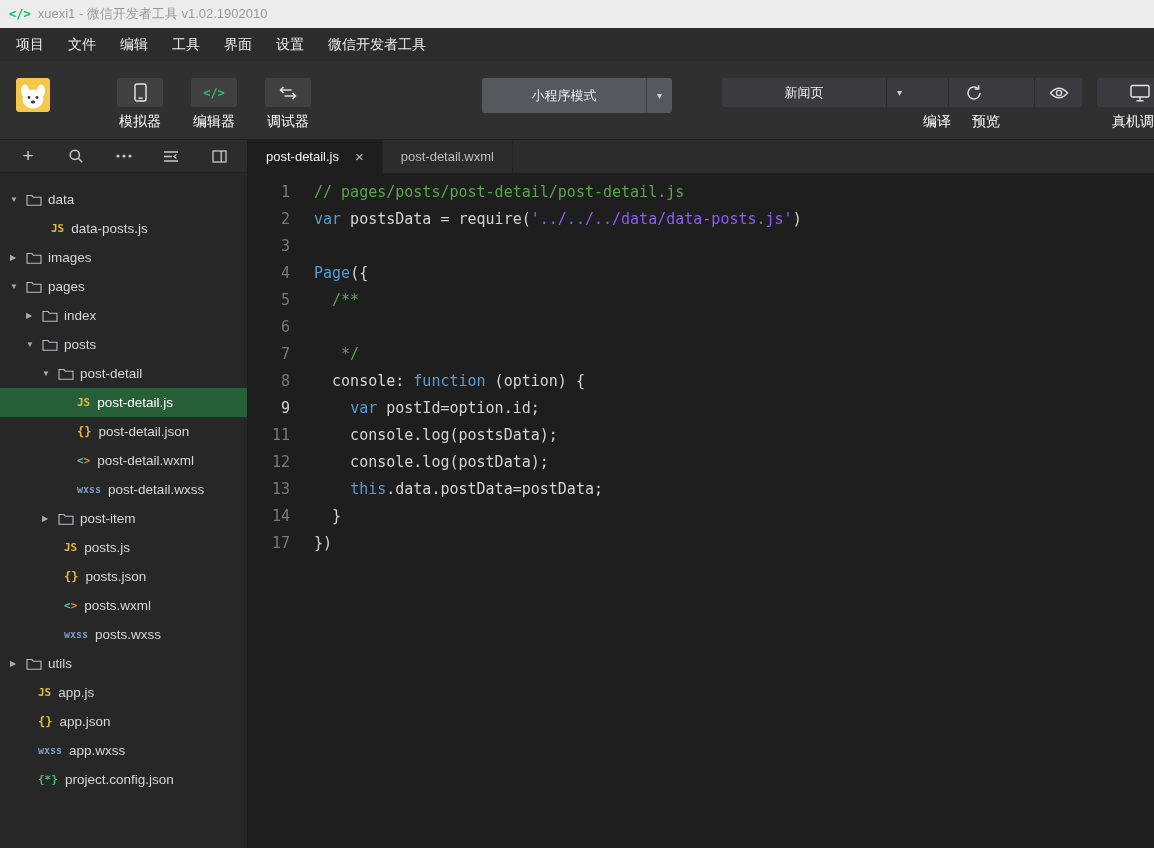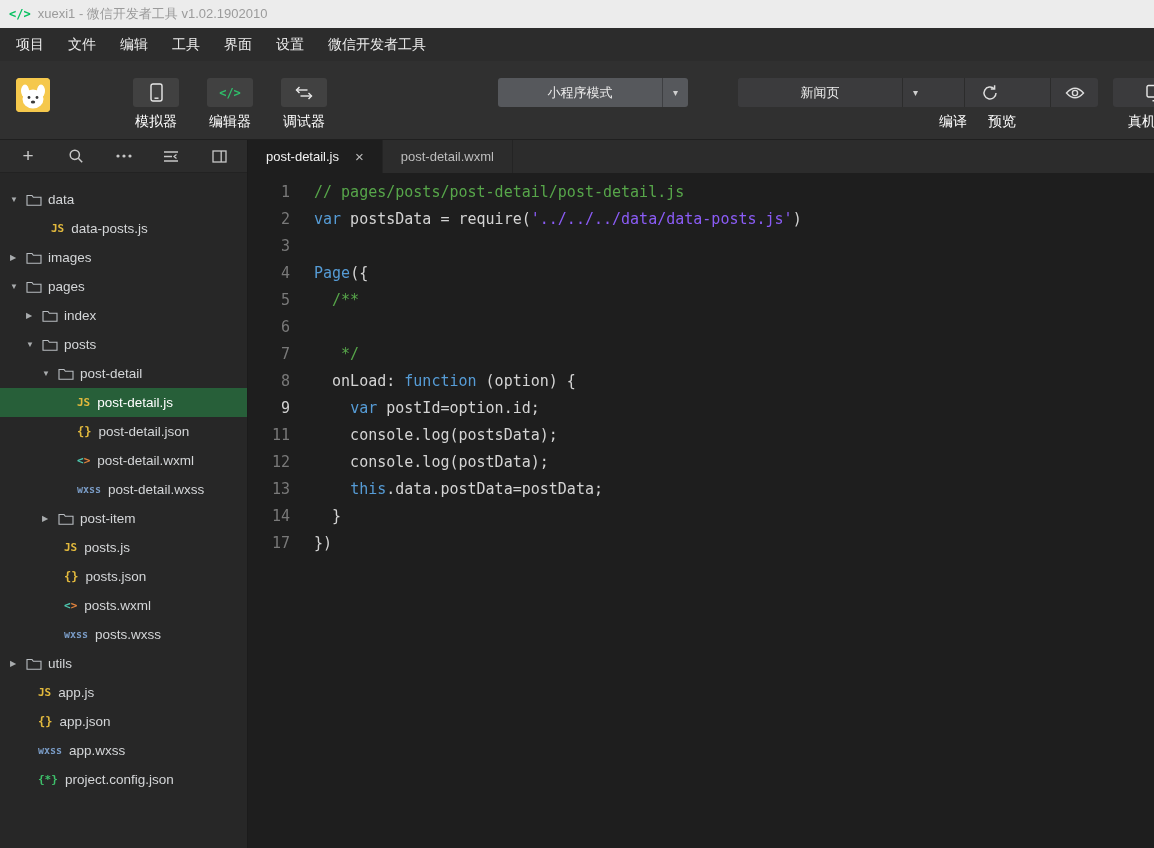--- a/index.html
+++ b/index.html
@@ -14,24 +14,24 @@
   
   .menubar { height:33px; background:#2c2c2c; display:flex; align-items:center; padding:0 4px; }
   .menu-item { color:#ededed; font-size:14px; padding:0 12px; height:100%; display:flex; align-items:center; }
 
   
   .toolbar { height:79px; background:#303030; display:flex; align-items:flex-start; padding-top:17px; border-bottom:1px solid #1f1f1f; }
   .avatar { width:34px; height:34px; margin-left:16px; border-radius:4px; background:#f5c84c; overflow:hidden; flex:none; }
   .tool-btn { display:flex; flex-direction:column; align-items:center; width:52px; flex:none; }
   .tool-btn .ibox { width:46px; height:29px; background:#414141; border-radius:3px; display:flex; align-items:center; justify-content:center; }
   .tool-btn .blabel { margin-top:6px; font-size:14px; color:#ffffff; white-space:nowrap; }
-  .ml-sim { margin-left:80px; } .ml-22 { margin-left:22px; }
+  .ml-sim { margin-left:64px; } .ml-22 { margin-left:22px; }
   .editor-glyph { color:#2fbe6a; font-family:"DejaVu Sans Mono",monospace; font-size:12px; font-weight:bold; }
 
-  .dropdown { height:29px; background:#56585c; border-radius:3px; display:flex; align-items:center; color:#ececec; font-size:13px; flex:none; }
+  .dropdown { height:35px; background:#56585c; border-radius:3px; display:flex; align-items:center; color:#ececec; font-size:13px; flex:none; }
   .dropdown .dval { flex:1; text-align:center; padding:0 8px; white-space:nowrap; overflow:hidden; }
   .dropdown .dchev { width:26px; height:100%; display:flex; align-items:center; justify-content:center; border-left:1px solid rgba(0,0,0,.28); color:#cfcfcf; font-size:10px; }
   .mode-dd { width:190px; margin-left:168px; }
 
   .right-group { margin-left:50px; display:flex; flex-direction:column; flex:none; }
   .segbar { display:flex; height:29px; background:#3b3b3d; border-radius:3px; overflow:hidden;gap:36px; }
   .seg { display:flex; align-items:center; justify-content:center; height:100%; }
   .seg + .seg { border-left:1px solid #2c2c2c; }
   .seg-dd { width:190px; background:#3b3b3d; border-radius:0; }
   .seg-compile { width:50px; } .seg-preview { width:48px; }
@@ -386,21 +386,21 @@
         </div>
         <div class="code-line">
           <span class="ln">6</span>
         </div>
         <div class="code-line">
           <span class="ln">7</span>
           <span class="lc"><span class="tok-com">   */</span></span>
         </div>
         <div class="code-line">
           <span class="ln">8</span>
-          <span class="lc"><span class="tok-txt">  onLoad: </span><span class="tok-kw">function</span><span class="tok-txt"> (option) {</span></span>
+          <span class="lc"><span class="tok-txt">  console: </span><span class="tok-kw">function</span><span class="tok-txt"> (option) {</span></span>
         </div>
         <div class="code-line">
           <span class="ln active">9</span>
           <span class="lc"><span class="tok-txt">    </span><span class="tok-kw">var</span><span class="tok-txt"> postId=option.id;</span></span>
         </div>
         <div class="code-line">
           <span class="ln">11</span>
           <span class="lc"><span class="tok-txt">    console.log(postsData);</span></span>
         </div>
         <div class="code-line">

